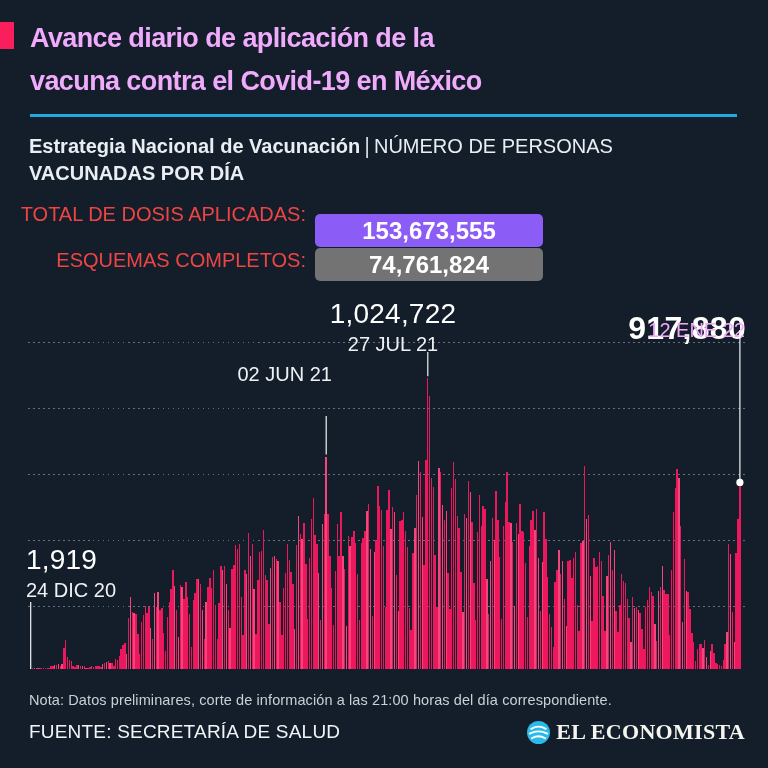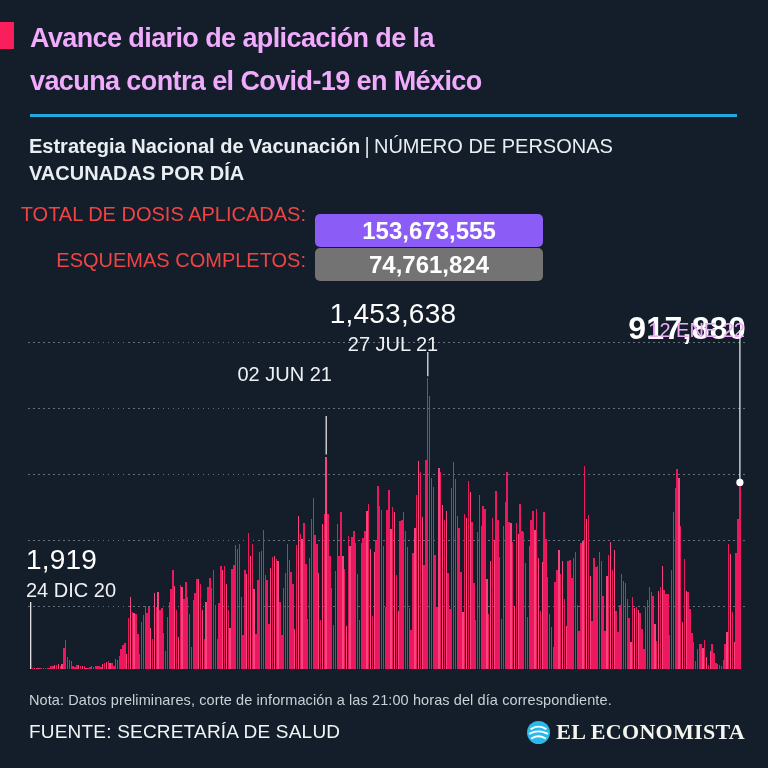--- a/index.html
+++ b/index.html
@@ -463,21 +463,21 @@
     </svg>
 
   <div class="ann ann0">
     <div class="num">1,919</div>
     <div class="date">24 DIC 20</div>
   </div>
   <div class="ann ann1">
     <div class="date">02 JUN 21</div>
   </div>
   <div class="ann ann2">
-    <div class="num">1,453,638</div>
+    <div class="num">1,024,722</div>
     <div class="date">27 JUL 21</div>
   </div>
 
   <div class="note">Nota: Datos preliminares, corte de información a las 21:00 horas del día correspondiente.</div>
   <div class="fuente">FUENTE: SECRETARÍA DE SALUD</div>
 
   <div class="brand">
     <svg width="23" height="23" viewBox="0 0 22 22">
       <circle cx="11" cy="11" r="11" fill="#2ab9e9"></circle>
       <path d="M4 7.5 Q11 3.2 18 7.5" stroke="#ffffff" stroke-width="1.8" fill="none" stroke-linecap="round"></path>

